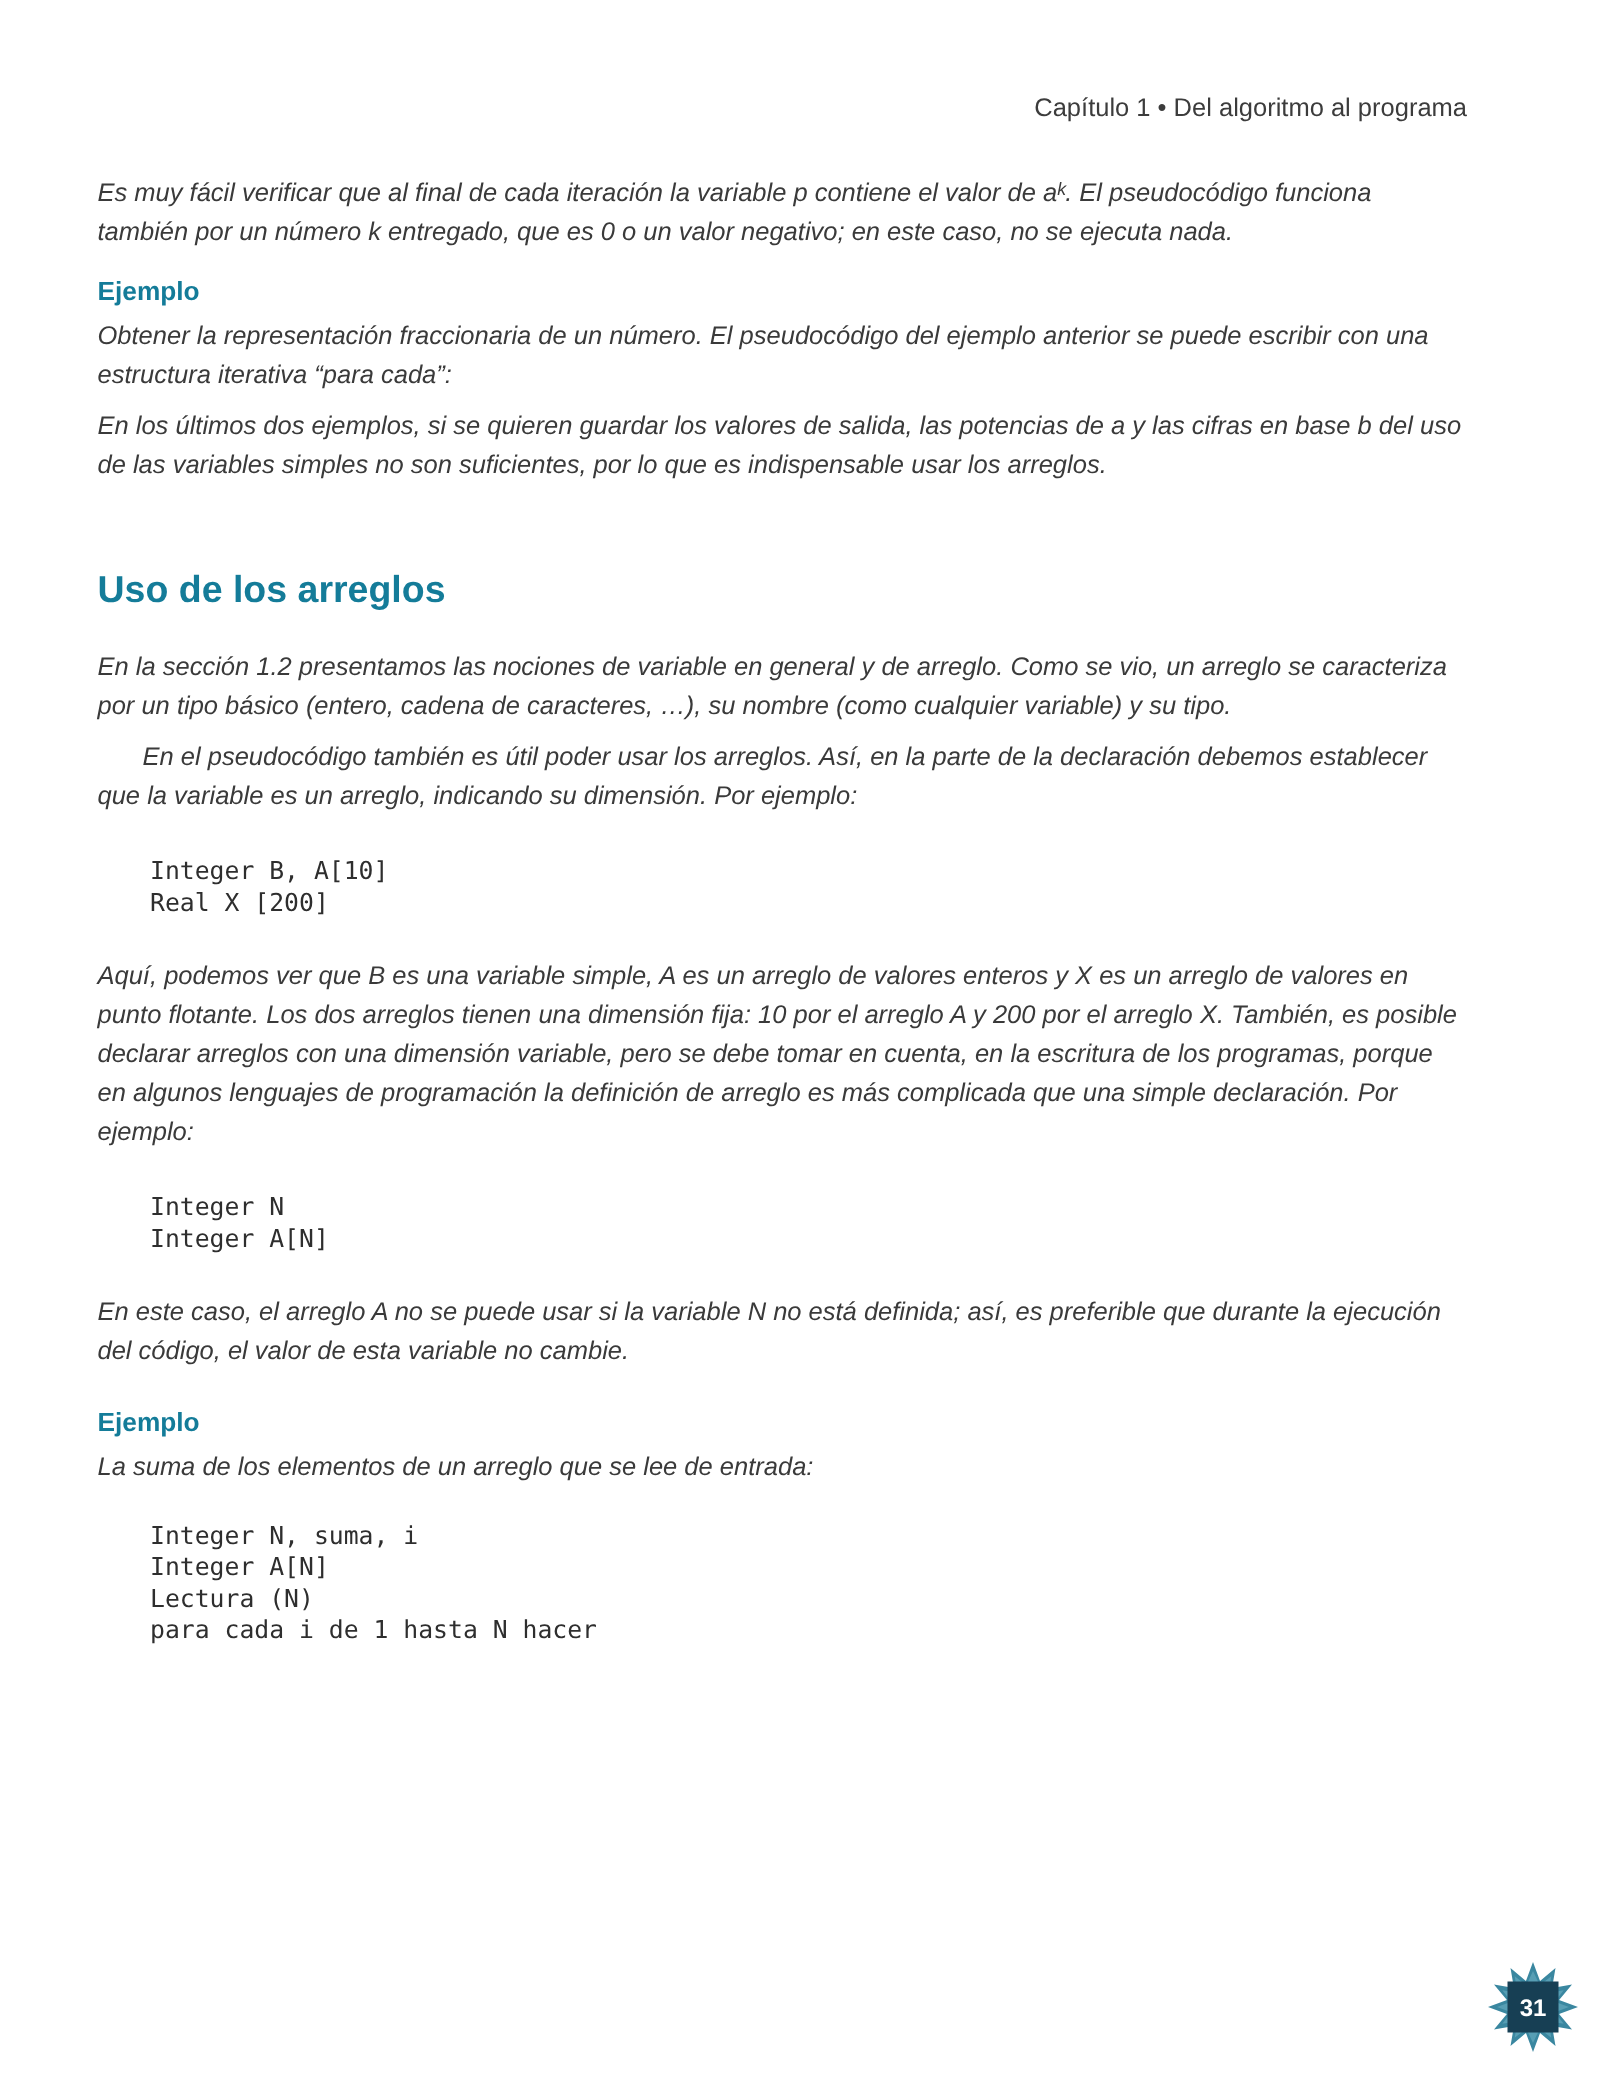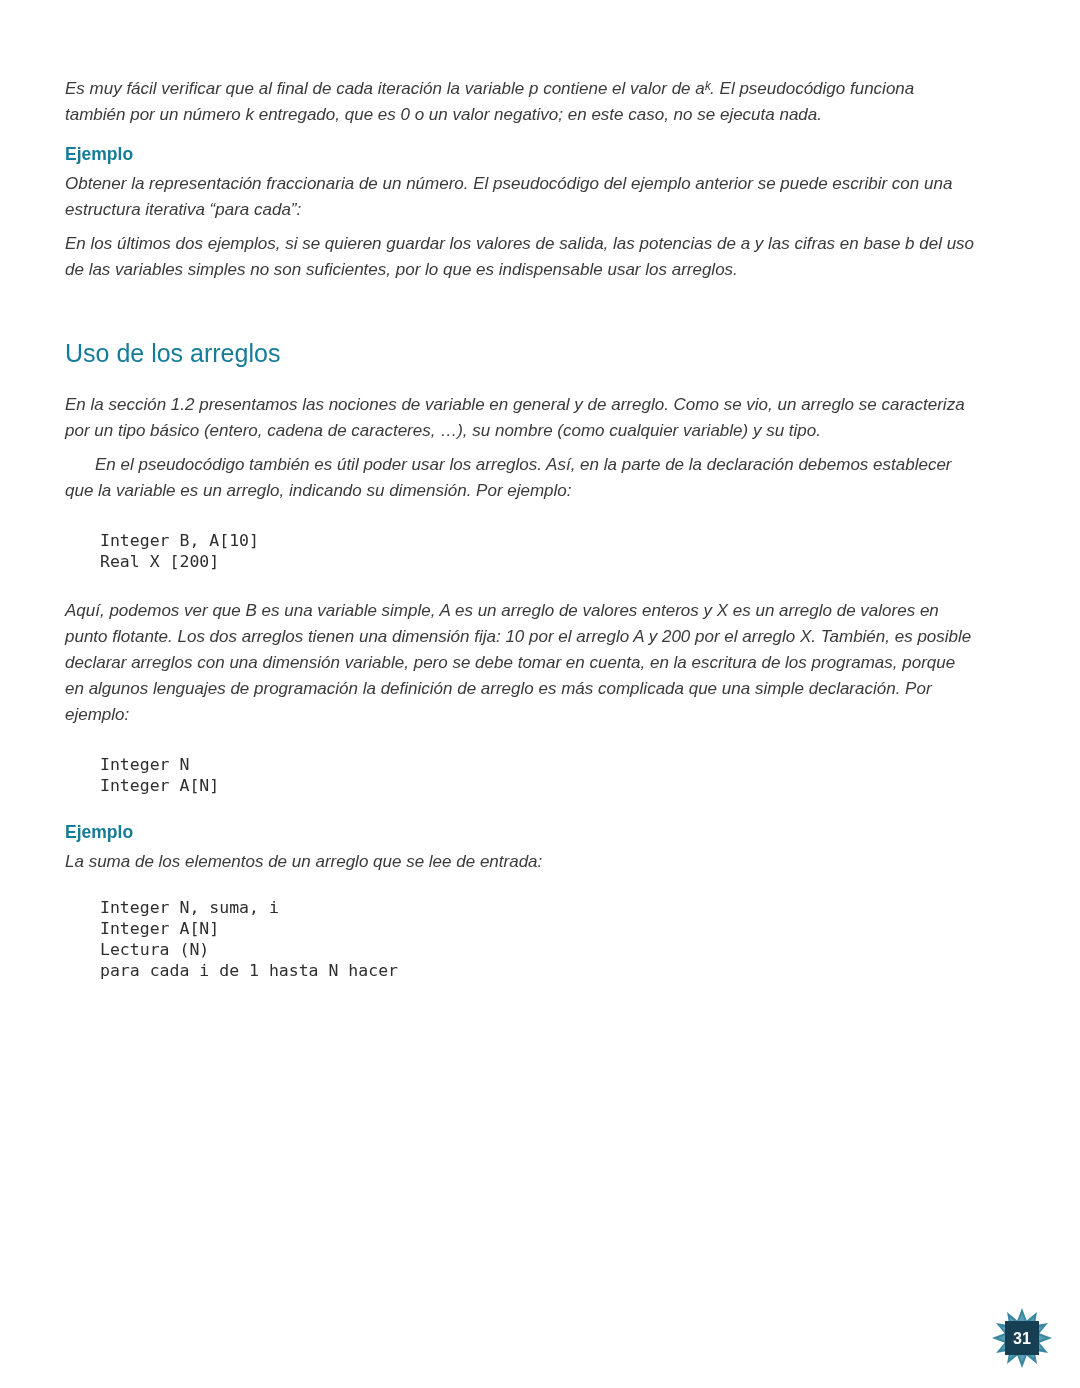--- a/index.html
+++ b/index.html
@@ -32,21 +32,21 @@
   .indent { text-indent: 30px; }
   .subhead {
     color: #147c99;
     font-size: 17.5px;
     font-weight: bold;
     margin: 16px 0 6px 0;
   }
   .section-title {
     color: #147c99;
     font-size: 25px;
-    font-weight: normal;
+    font-weight: bold;
     margin: 56px 0 24px 0;
   }
   .code {
     font-family: "DejaVu Sans Mono", "Liberation Mono", monospace;
     font-size: 16.5px;
     line-height: 21px;
     white-space: pre;
     margin: 26px 0 26px 35px;
     color: #2e2e2e;
   }
@@ -58,20 +58,23 @@
     height: 64px;
     text-align: center;
   }
   .page-badge svg { display: block; }
 </style>
 </head>
 <body>
 
 <div class="content">
 
+  <div class="running-head">
+    <span>Capítulo 1 • Del algoritmo al programa</span>
+  </div>
 
   <p class="para italic" style="margin-top:14px">Es muy fácil verificar que al final de cada iteración la variable p contiene el valor de aᵏ. El pseudocódigo funciona también por un número k entregado, que es 0 o un valor negativo; en este caso, no se ejecuta nada.</p>
 
   <h3 class="subhead">Ejemplo</h3>
 
   <p class="para italic" style="margin-top:0">Obtener la representación fraccionaria de un número. El pseudocódigo del ejemplo anterior se puede escribir con una estructura iterativa “para cada”:</p>
 
 
   <p class="para">En los últimos dos ejemplos, si se quieren guardar los valores de salida, las potencias de a y las cifras en base b del uso de las variables simples no son suficientes, por lo que es indispensable usar los arreglos.</p>
 
@@ -82,20 +85,21 @@
   <p class="para indent">En el pseudocódigo también es útil poder usar los arreglos. Así, en la parte de la declaración debemos establecer que la variable es un arreglo, indicando su dimensión. Por ejemplo:</p>
 
   <pre class="code">Integer B, A[10]
 Real X [200]</pre>
 
   <p class="para">Aquí, podemos ver que B es una variable simple, A es un arreglo de valores enteros y X es un arreglo de valores en punto flotante. Los dos arreglos tienen una dimensión fija: 10 por el arreglo A y 200 por el arreglo X. También, es posible declarar arreglos con una dimensión variable, pero se debe tomar en cuenta, en la escritura de los programas, porque en algunos lenguajes de programación la definición de arreglo es más complicada que una simple declaración. Por ejemplo:</p>
 
   <pre class="code">Integer N
 Integer A[N]</pre>
 
+  <p class="para">En este caso, el arreglo A no se puede usar si la variable N no está definida; así, es preferible que durante la ejecución del código, el valor de esta variable no cambie.</p>
 
   <h3 class="subhead" style="margin-top:24px">Ejemplo</h3>
 
   <p class="para italic" style="margin-top:0">La suma de los elementos de un arreglo que se lee de entrada:</p>
 
   <pre class="code" style="margin-top:22px">Integer N, suma, i
 Integer A[N]
 Lectura (N)
 para cada i de 1 hasta N hacer</pre>
 

